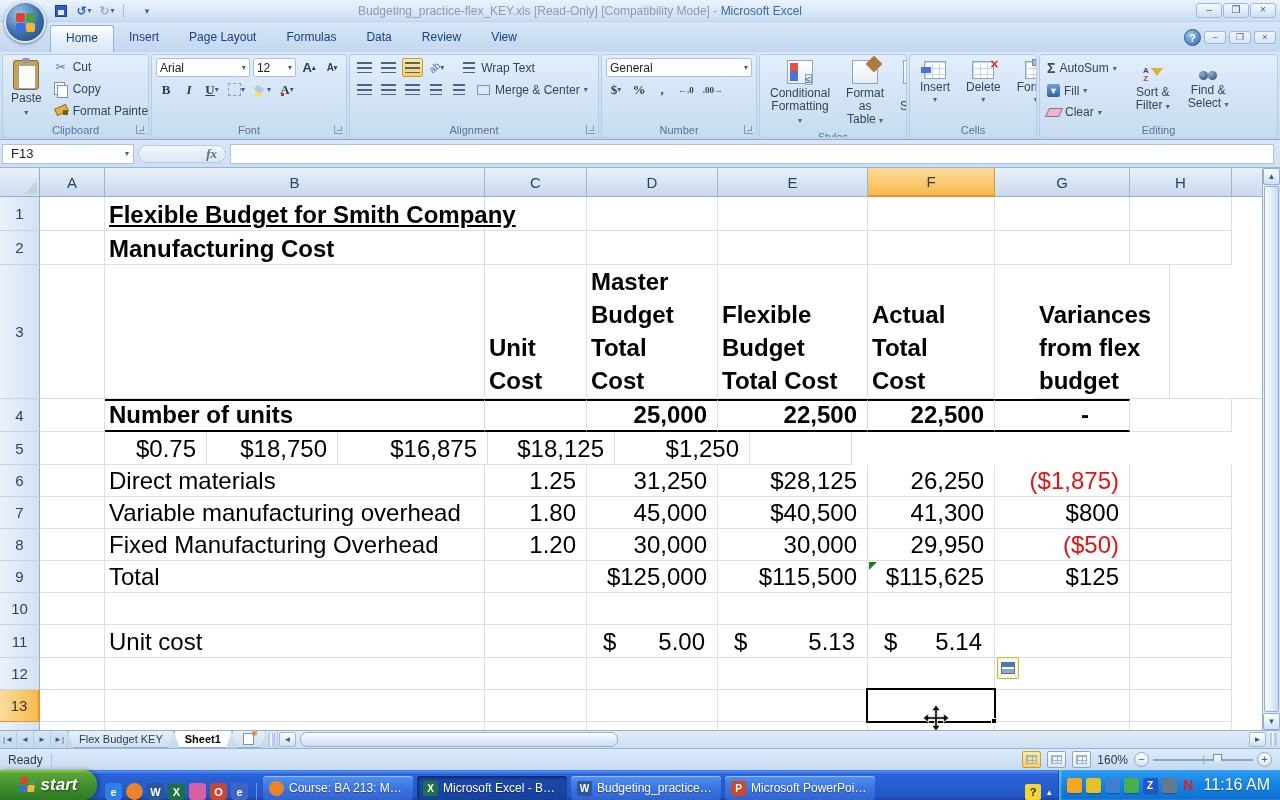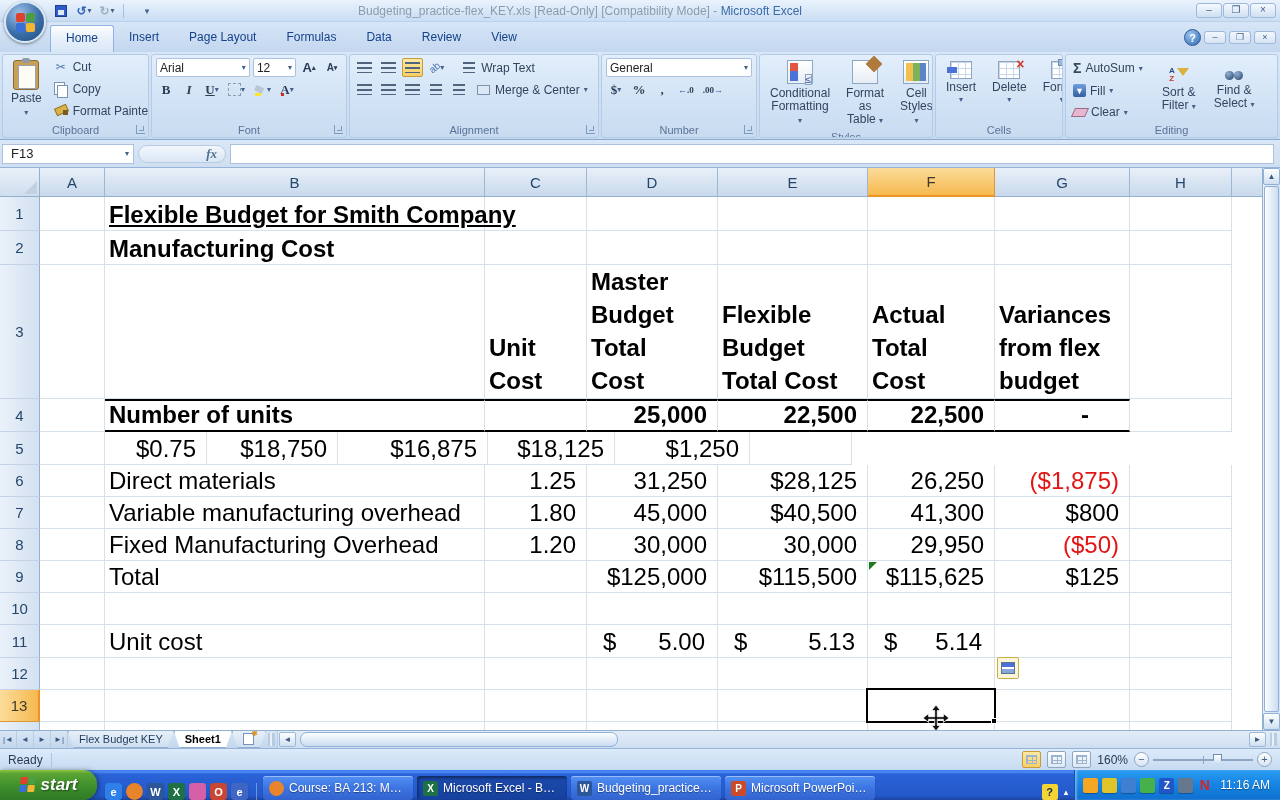--- a/index.html
+++ b/index.html
@@ -171,21 +171,21 @@
 .tbtns{display:flex;gap:4px;align-items:center}
 .taskbtn{width:150px;height:24px;border-radius:3px;background:linear-gradient(#5390f2,#3c74e2 50%,#3263cf);box-shadow:inset 0 1px 0 rgba(255,255,255,.4),0 1px 1px rgba(0,0,0,.25);display:flex;align-items:center;gap:5px;padding:0 6px;color:#fff;font-size:12px}
 .taskbtn.active{background:linear-gradient(#1c4aac,#16409c);box-shadow:inset 1px 2px 3px rgba(0,0,0,.45)}
 .taskbtn .lbl{white-space:nowrap;overflow:hidden;text-overflow:ellipsis;text-shadow:0 1px 1px rgba(0,0,0,.4)}
 .tbicon{width:15px;height:15px;flex:none;border-radius:2px;display:flex;align-items:center;justify-content:center;font-size:10px;font-weight:bold;color:#fff}
 .notif{margin-left:auto;display:flex;align-items:center;gap:6px;padding-right:6px}
 .notificon{width:16px;height:16px;border-radius:2px;display:flex;align-items:center;justify-content:center;font-size:11px;font-weight:bold;color:#1a2a4a}
 .chev{color:#fff;font-size:9px}
 .tray{height:30px;background:linear-gradient(#2a9af2 0%,#1584e2 50%,#0f6fd0 100%);border-left:1px solid #1255a8;box-shadow:inset 2px 0 2px rgba(255,255,255,.35);display:flex;align-items:center;gap:4px;padding:0 10px 0 8px}
 .trayicon{width:15px;height:15px;border-radius:2px;display:flex;align-items:center;justify-content:center;font-size:10px;font-weight:bold;color:#fff;box-shadow:0 1px 1px rgba(0,0,0,.3)}
-.clock{color:#fff;font-size:12px;margin-left:4px;text-shadow:0 1px 1px rgba(0,0,0,.4)}
+.clock{color:#fff;font-size:16px;margin-left:4px;text-shadow:0 1px 1px rgba(0,0,0,.4)}
 </style>
 </head>
 <body>
 
 <div class="screen">
 
   <div class="titlebar">
     <div class="officebtn">
       <div class="ologo">
         <i style="background:#e0412e"></i>
@@ -395,21 +395,21 @@
               <span style="color:#2a5aa8">→</span>
             </span>
         </div>
       </div>
       <div class="glabel">
           <span>Number</span>
           <span class="launcher"></span>
         </div>
     </div>
 
-    <div class="rgroup" style="width:174px">
+    <div class="rgroup" style="width:148px">
       <div class="rbody" style="justify-content:space-around">
         <div class="stylebtn">
           <span class="icgrid cf"></span>
           <span class="twoline"><span>Conditional
 Formatting</span> <span class="dar">▾</span></span>
         </div>
         <div class="stylebtn">
           <span class="icgrid ft"></span>
           <span class="twoline"><span>Format
 as Table</span> <span class="dar">▾</span></span>
@@ -552,21 +552,21 @@
           <div class="gcell bold multi" style="width: 131px;"><span class="ct">Master
 Budget
 Total
 Cost</span></div>
           <div class="gcell bold multi" style="width: 150px;"><span class="ct">Flexible
 Budget
 Total Cost</span></div>
           <div class="gcell bold multi" style="width: 127px;"><span class="ct">Actual
 Total
 Cost</span></div>
-          <div class="gcell bold multi" style="width: 135px;"><span class="ct">Variances
+          <div class="gcell bold multi" style="width: 135px; margin-left: 40px;"><span class="ct">Variances
 from flex
 budget</span></div>
           <div class="gcell" style="width: 102px;"></div>
         </div>
         <div class="grow" style="height: 33px;">
           <div class="grownum">4</div>
           <div class="gcell" style="width: 65px;"></div>
           <div class="gcell bold bt bb" style="width: 380px;">
             <span class="ct">Number of units</span>
           </div>

